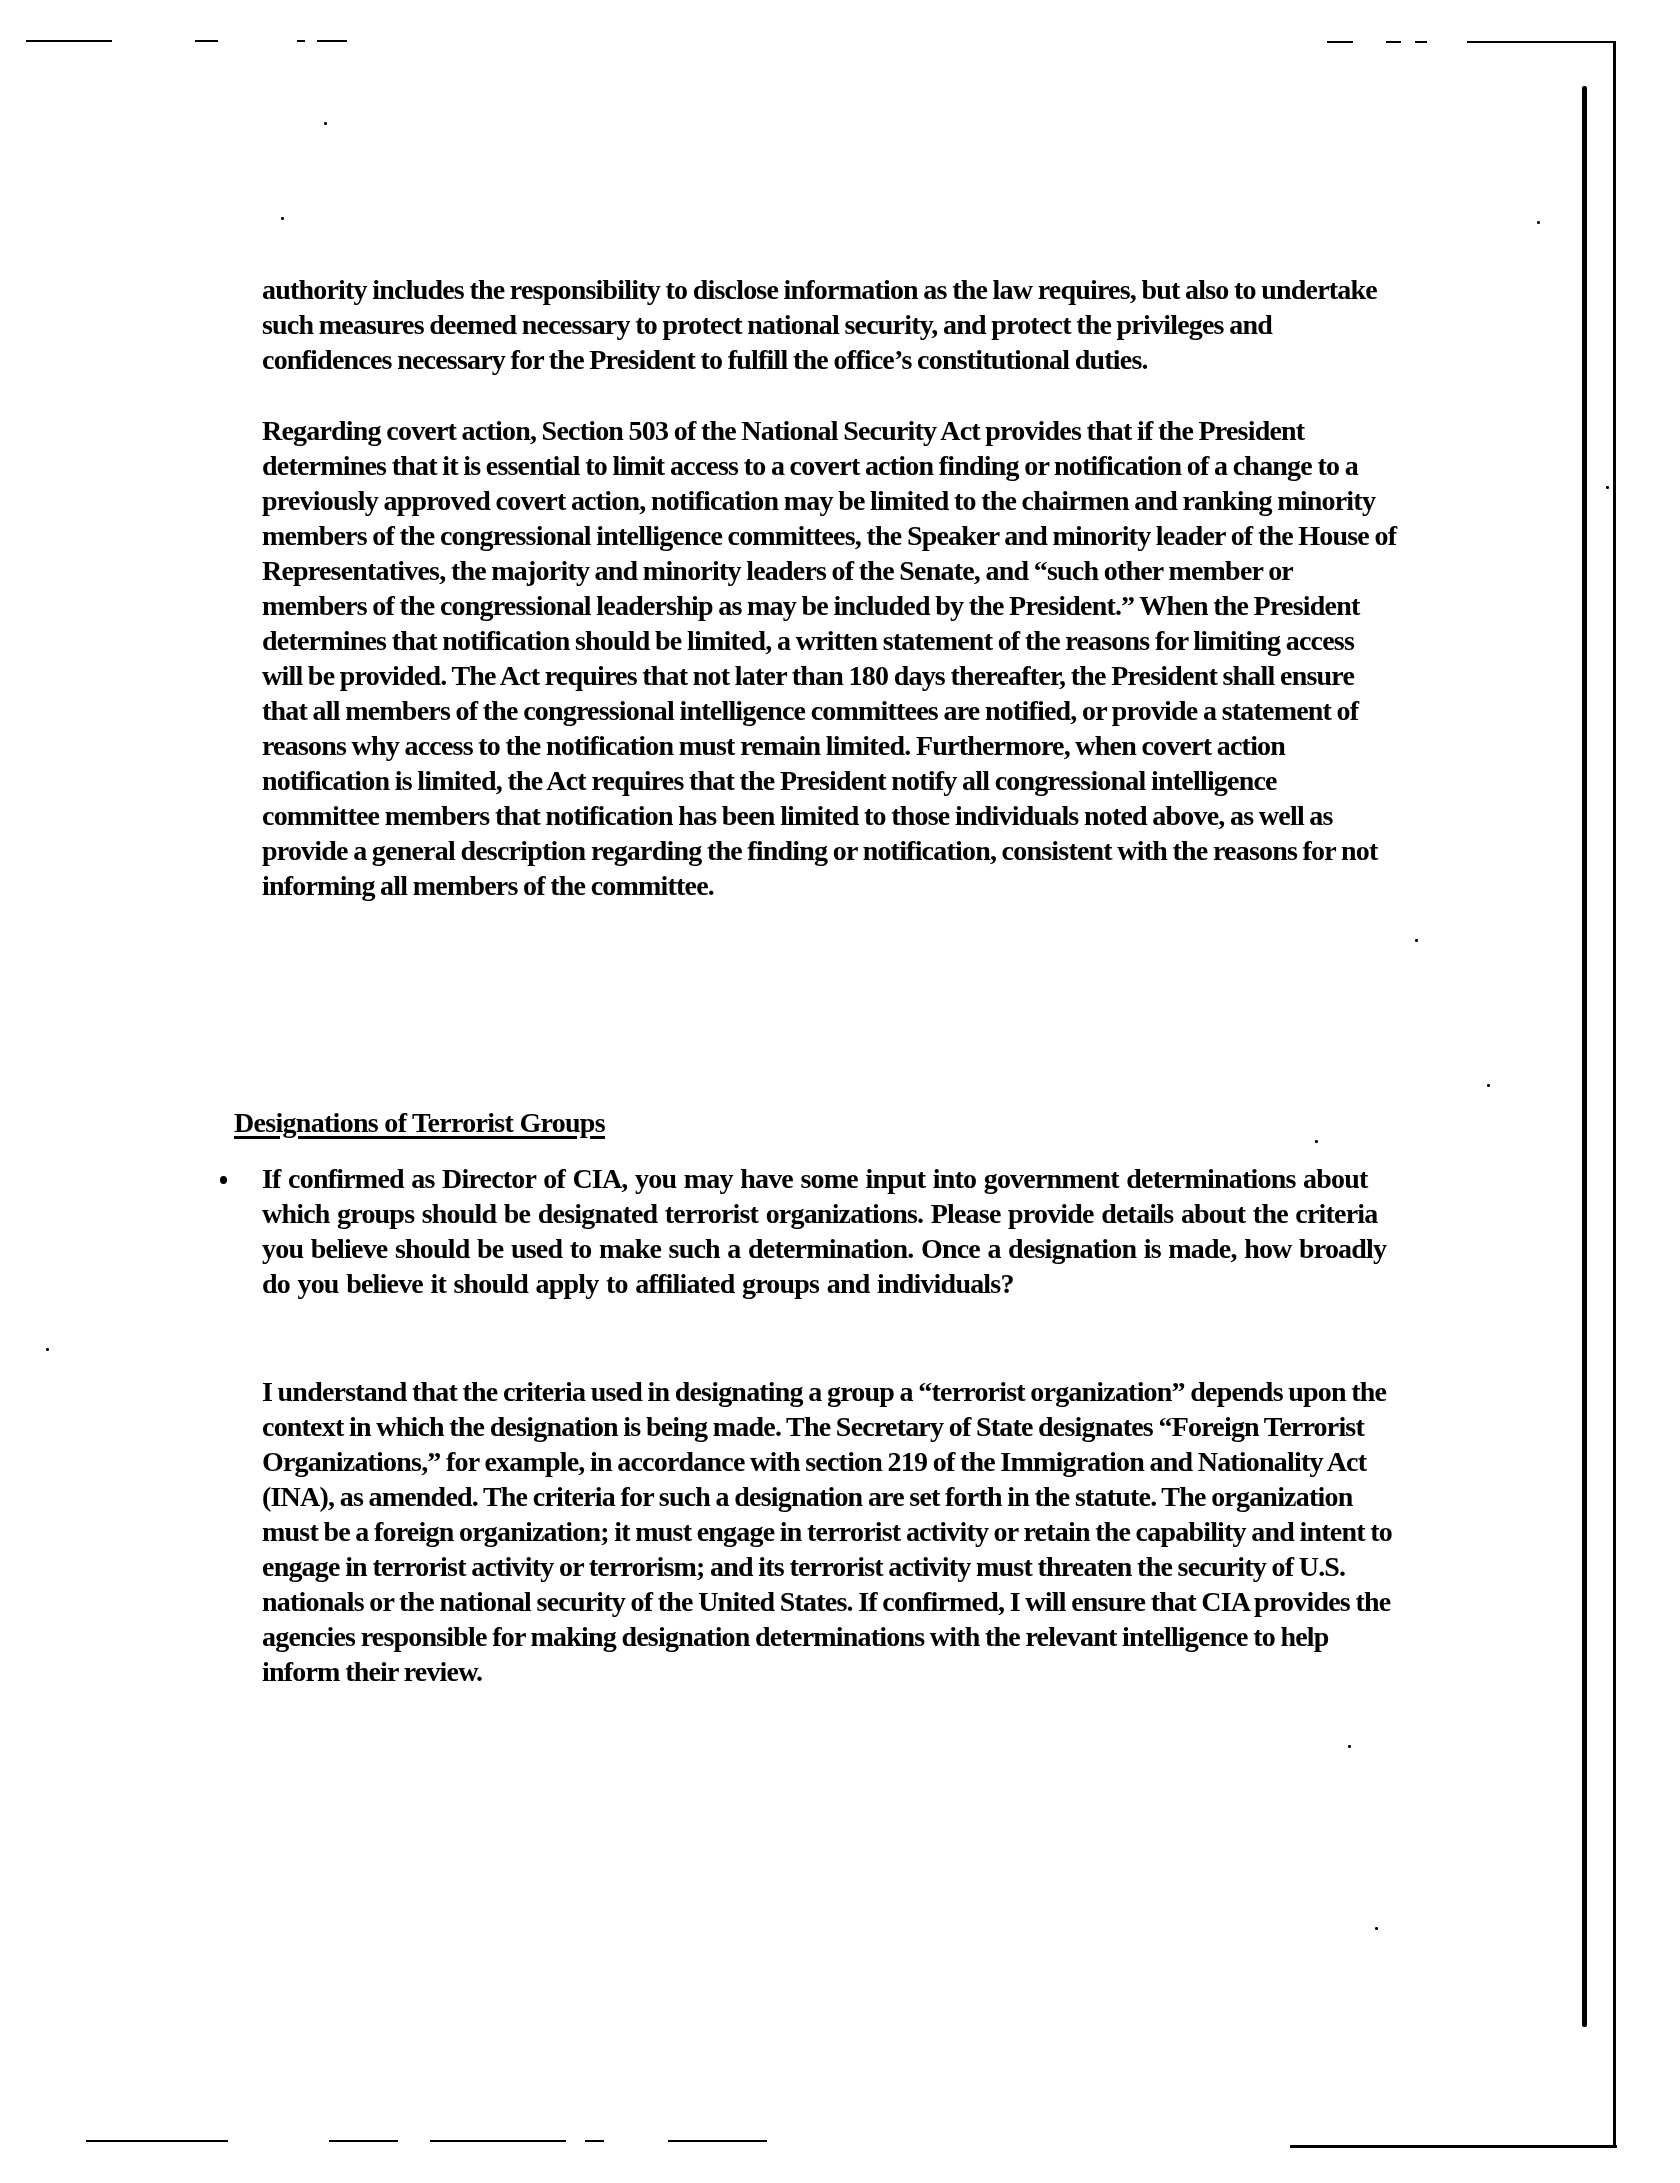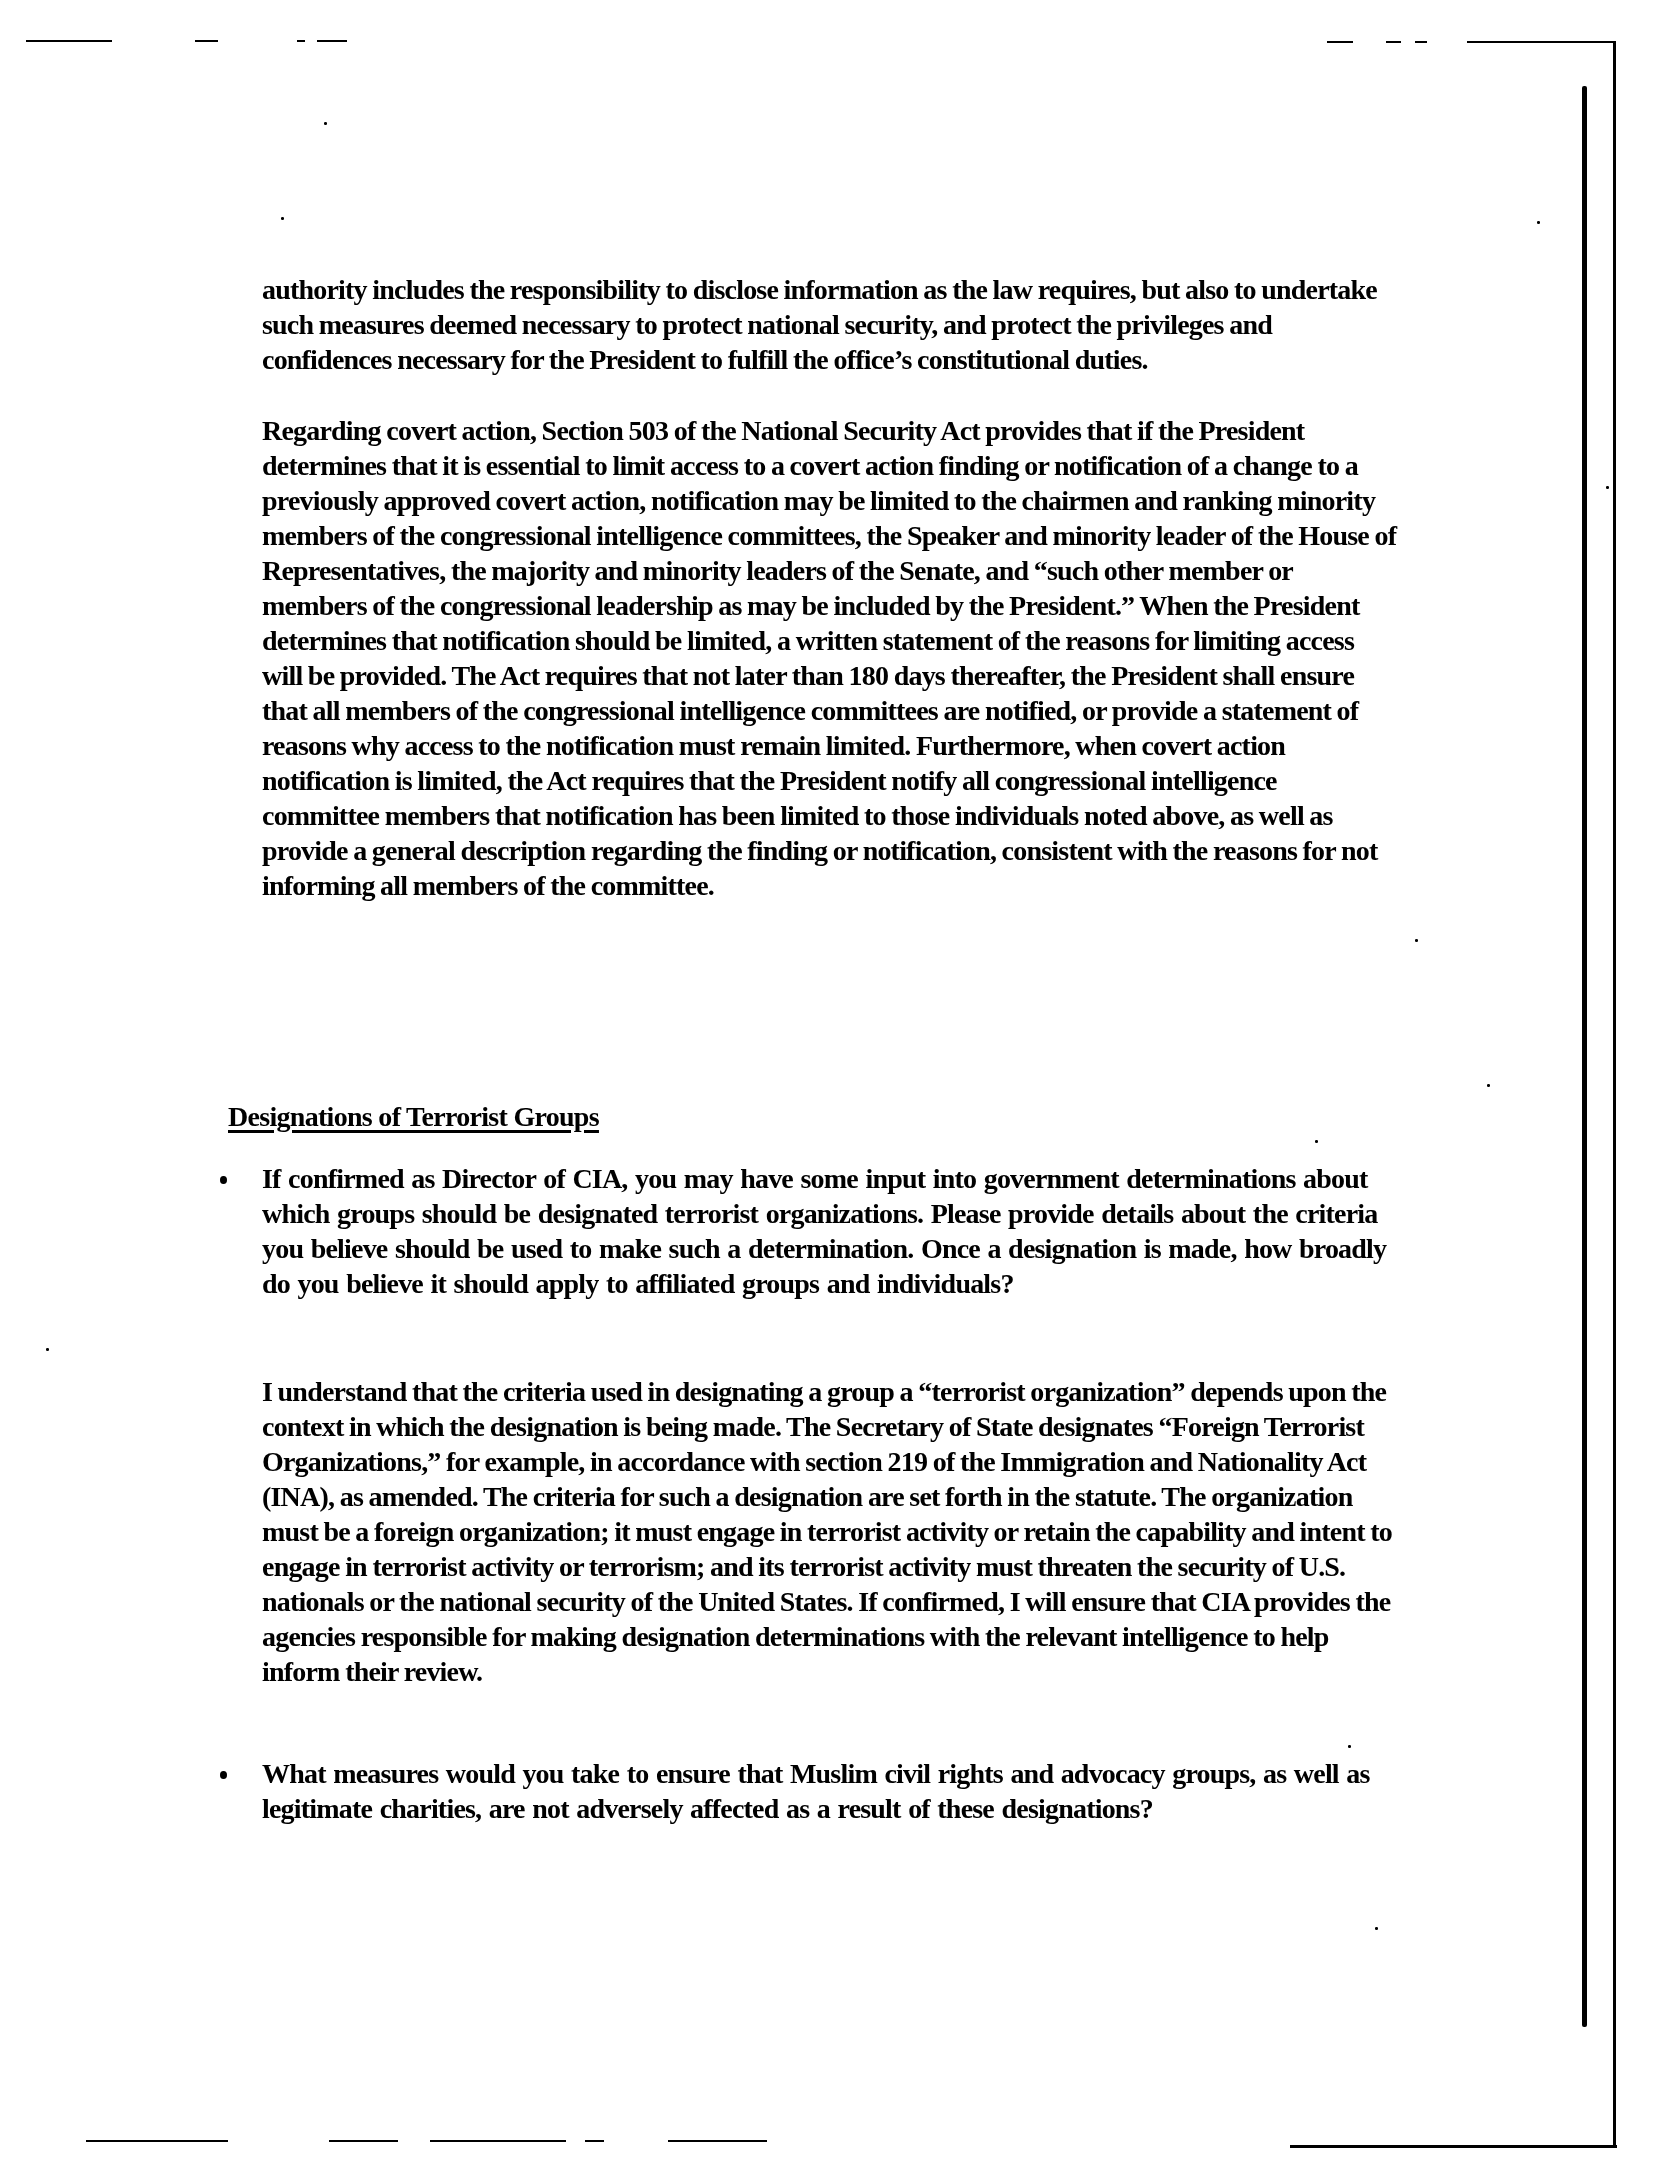--- a/index.html
+++ b/index.html
@@ -84,21 +84,21 @@
     .heading {
       position: absolute;
       left: 220px;
       top: 1093px;
       font-size: 28px;
       font-weight: bold;
       text-decoration: underline;
       text-decoration-thickness: 2.6px;
       text-underline-offset: 4px;
       letter-spacing: -0.7px;
-      margin: 8px;
+      margin: 14px;
     }
     .bullet-block {
       position: absolute;
       left: 220px;
       width: 1183px;
       font-size: 28px;
       line-height: 35px;
       font-weight: bold;
       letter-spacing: -0.8px;
       word-spacing: 1.3px;
@@ -180,21 +180,15 @@
 
   <div class="bullet-block" style="top:1161px;">
     <div class="bullet-row">
       <span class="bullet-dot"></span>
       <span class="bullet-text">If confirmed as Director of CIA, you may have some input into government determinations about which groups should be designated terrorist organizations. Please provide details about the criteria you believe should be used to make such a determination. Once a designation is made, how broadly do you believe it should apply to affiliated groups and individuals?</span>
     </div>
   </div>
 
   <p class="answer" style="top:1374px;">I understand that the criteria used in designating a group a “terrorist organization” depends upon the context in which the designation is being made.  The Secretary of State designates “Foreign Terrorist Organizations,” for example, in accordance with section 219 of the Immigration and Nationality Act (INA), as amended.  The criteria for such a designation are set forth in the statute.  The organization must be a foreign organization; it must engage in terrorist activity or retain the capability and intent to engage in terrorist activity or terrorism; and its terrorist activity must threaten the security of U.S. nationals or the national security of the United States.  If confirmed, I will ensure that CIA provides the agencies responsible for making designation determinations with the relevant intelligence to help inform their review.</p>
 
-  <div class="bullet-block" style="top:1756px;">
-    <div class="bullet-row">
-      <span class="bullet-dot"></span>
-      <span class="bullet-text">What measures would you take to ensure that Muslim civil rights and advocacy groups, as well as legitimate charities, are not adversely affected as a result of these designations?</span>
-    </div>
-  </div>
 
 </div>
 
 
 </body></html>

